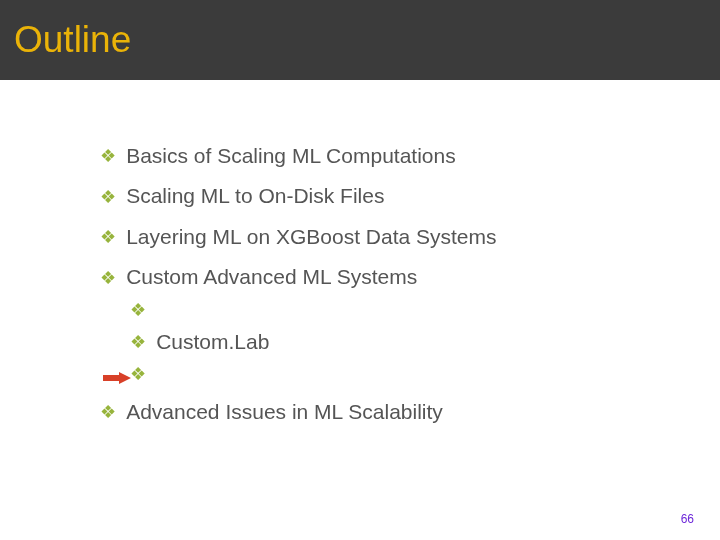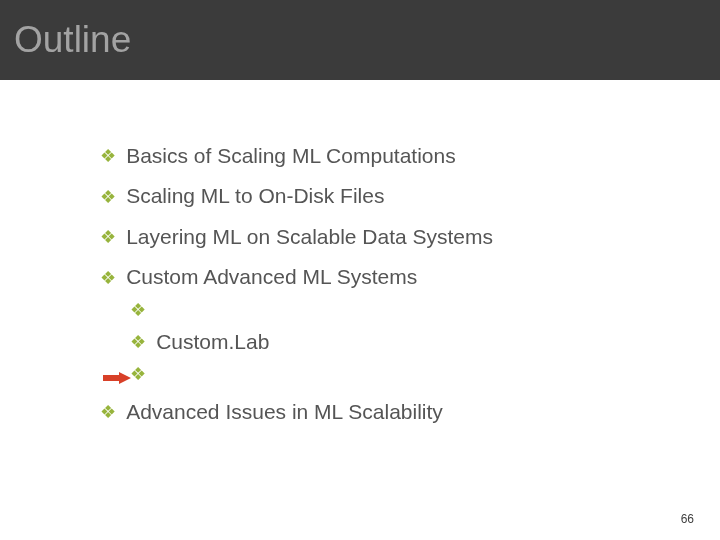--- a/index.html
+++ b/index.html
@@ -8,21 +8,21 @@
     width: 720px;
     height: 540px;
     background: #ffffff;
     font-family: Arial, "Helvetica Neue", Helvetica, sans-serif;
     color: #333;
     overflow: hidden;
     position: relative;
   }
   .header {
     background: #3b3b3b;
-    color: #a3a3a3;
+    color: #eab308;
     height: 80px;
     display: flex;
     align-items: center;
     padding-left: 14px;
   }
   .header h1 {
     margin: 0;
     font-size: 37px;
     font-weight: 400;
   }
@@ -64,21 +64,21 @@
     position: absolute;
     left: 103px;
     top: 372px;
   }
   .arrow svg { display:block; }
   .page-num {
     position: absolute;
     right: 26px;
     bottom: 14px;
     font-size: 12px;
-    color: #404040;
+    color: #6d28d9;
   }
 </style>
 </head>
 <body>
 
 <div class="header">
   <h1>Outline</h1>
 </div>
 
 <div class="content">
@@ -91,21 +91,21 @@
     </li>
     <li>
       <div class="row">
         <span class="bullet">❖</span>
         <span>Scaling ML to On-Disk Files</span>
       </div>
     </li>
     <li>
       <div class="row">
         <span class="bullet">❖</span>
-        <span>Layering ML on Scalable Data Systems</span>
+        <span>Layering ML on XGBoost Data Systems</span>
       </div>
     </li>
     <li>
       <div class="row">
         <span class="bullet">❖</span>
         <span>Custom Advanced ML Systems</span>
       </div>
       <ul class="sub-list">
         <li>
           <div class="row">

